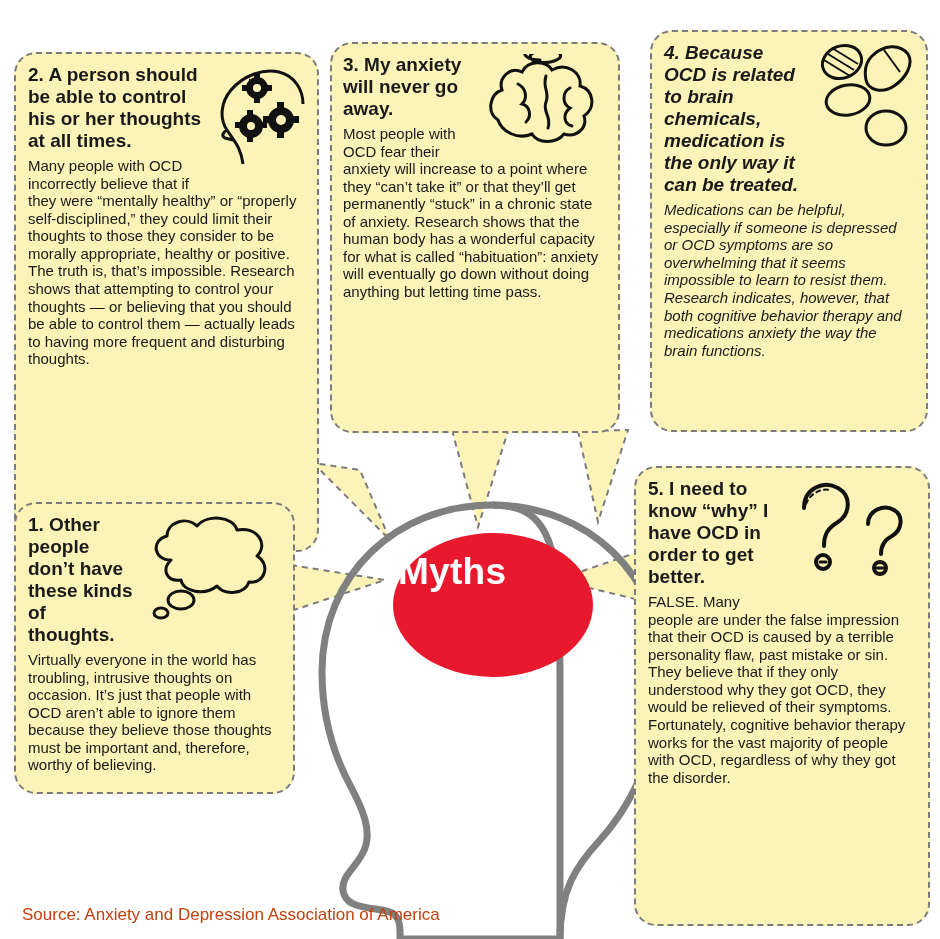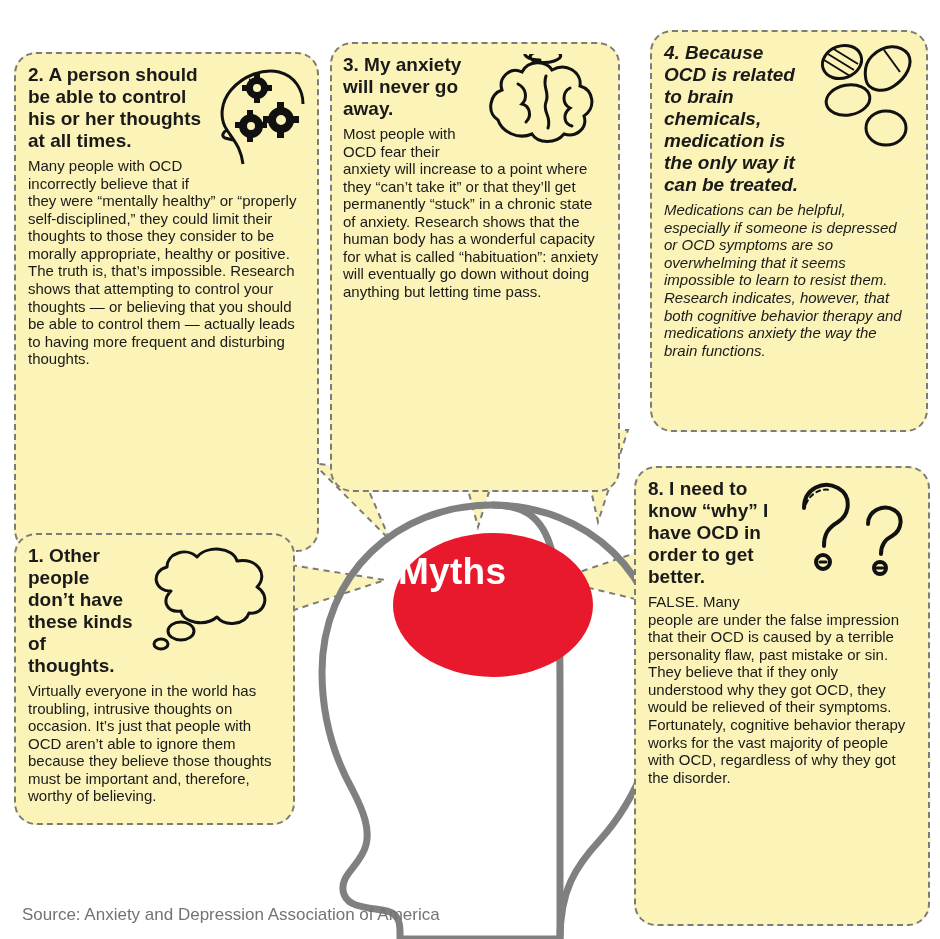--- a/index.html
+++ b/index.html
@@ -43,38 +43,38 @@
     line-height: 1.16;
     display: block;
     margin: 0 0 5px 0;
   }
   .callout .body {
     font-size: 15px;
     line-height: 1.17;
     display: block;
   }
   
-  #box1 { left: 14px;  top: 533px; width: 281px; height: 292px; }
+  #box1 { left: 14px;  top: 502px; width: 281px; height: 292px; }
   #box2 { left: 14px;  top: 12px;  width: 305px; height: 500px; margin-top: 40px; }
-  #box3 { left: 330px; top: 42px;  width: 290px; height: 450px; padding-left: 11px; }
+  #box3 { left: 330px; top: 42px;  width: 290px; height: 391px; padding-left: 11px; }
   #box4 { left: 650px; top: 30px;  width: 278px; height: 402px; font-style: italic; }
   #box5 { left: 634px; top: 466px; width: 296px; height: 460px; }
 
   
   .icon-float {
     float: right;
     margin: 0 0 2px 6px;
   }
 
   .source {
     position: absolute;
     left: 22px;
     top: 905px;
     font-size: 17px;
-    color: #737373;
+    color: #c2410c;
   }
   .center-label {
     position: absolute;
     left: 398px;
     top: 552px;
     width: 190px;
     text-align: left;
     color: #ffffff;
     font-weight: bold;
     font-size: 37px;
@@ -207,18 +207,18 @@
           <path d="M18 30 C18 10 38 2 52 10 C66 18 64 36 52 44 C42 50 38 56 38 68"></path>
           <path d="M20 26 C24 16 34 10 44 12" stroke-width="2" stroke-dasharray="4 4"></path>
           <circle cx="37" cy="84" r="7"></circle>
           <path d="M34 84 h6" stroke-width="3"></path>
           <path d="M82 46 C82 32 98 26 108 32 C118 38 116 52 106 58 C98 62 95 68 95 76"></path>
           <circle cx="94" cy="90" r="6"></circle>
           <path d="M91 90 h6" stroke-width="3"></path>
         </g>
       </svg>
     </span>
-    <span class="headline">8. I need to know “why” I have OCD in order to get better.</span>
+    <span class="headline">5. I need to know “why” I have OCD in order to get better.</span>
     <span class="body">FALSE. Many people are under the false impression that their OCD is caused by a terrible personality flaw, past mistake or sin. They believe that if they only understood why they got OCD, they would be relieved of their symptoms. Fortunately, cognitive behavior therapy works for the vast majority of people with OCD, regardless of why they got the disorder.</span>
   </div>
 
   <div class="source">Source: Anxiety and Depression Association of America</div>
 </div>
 
 </body></html>

